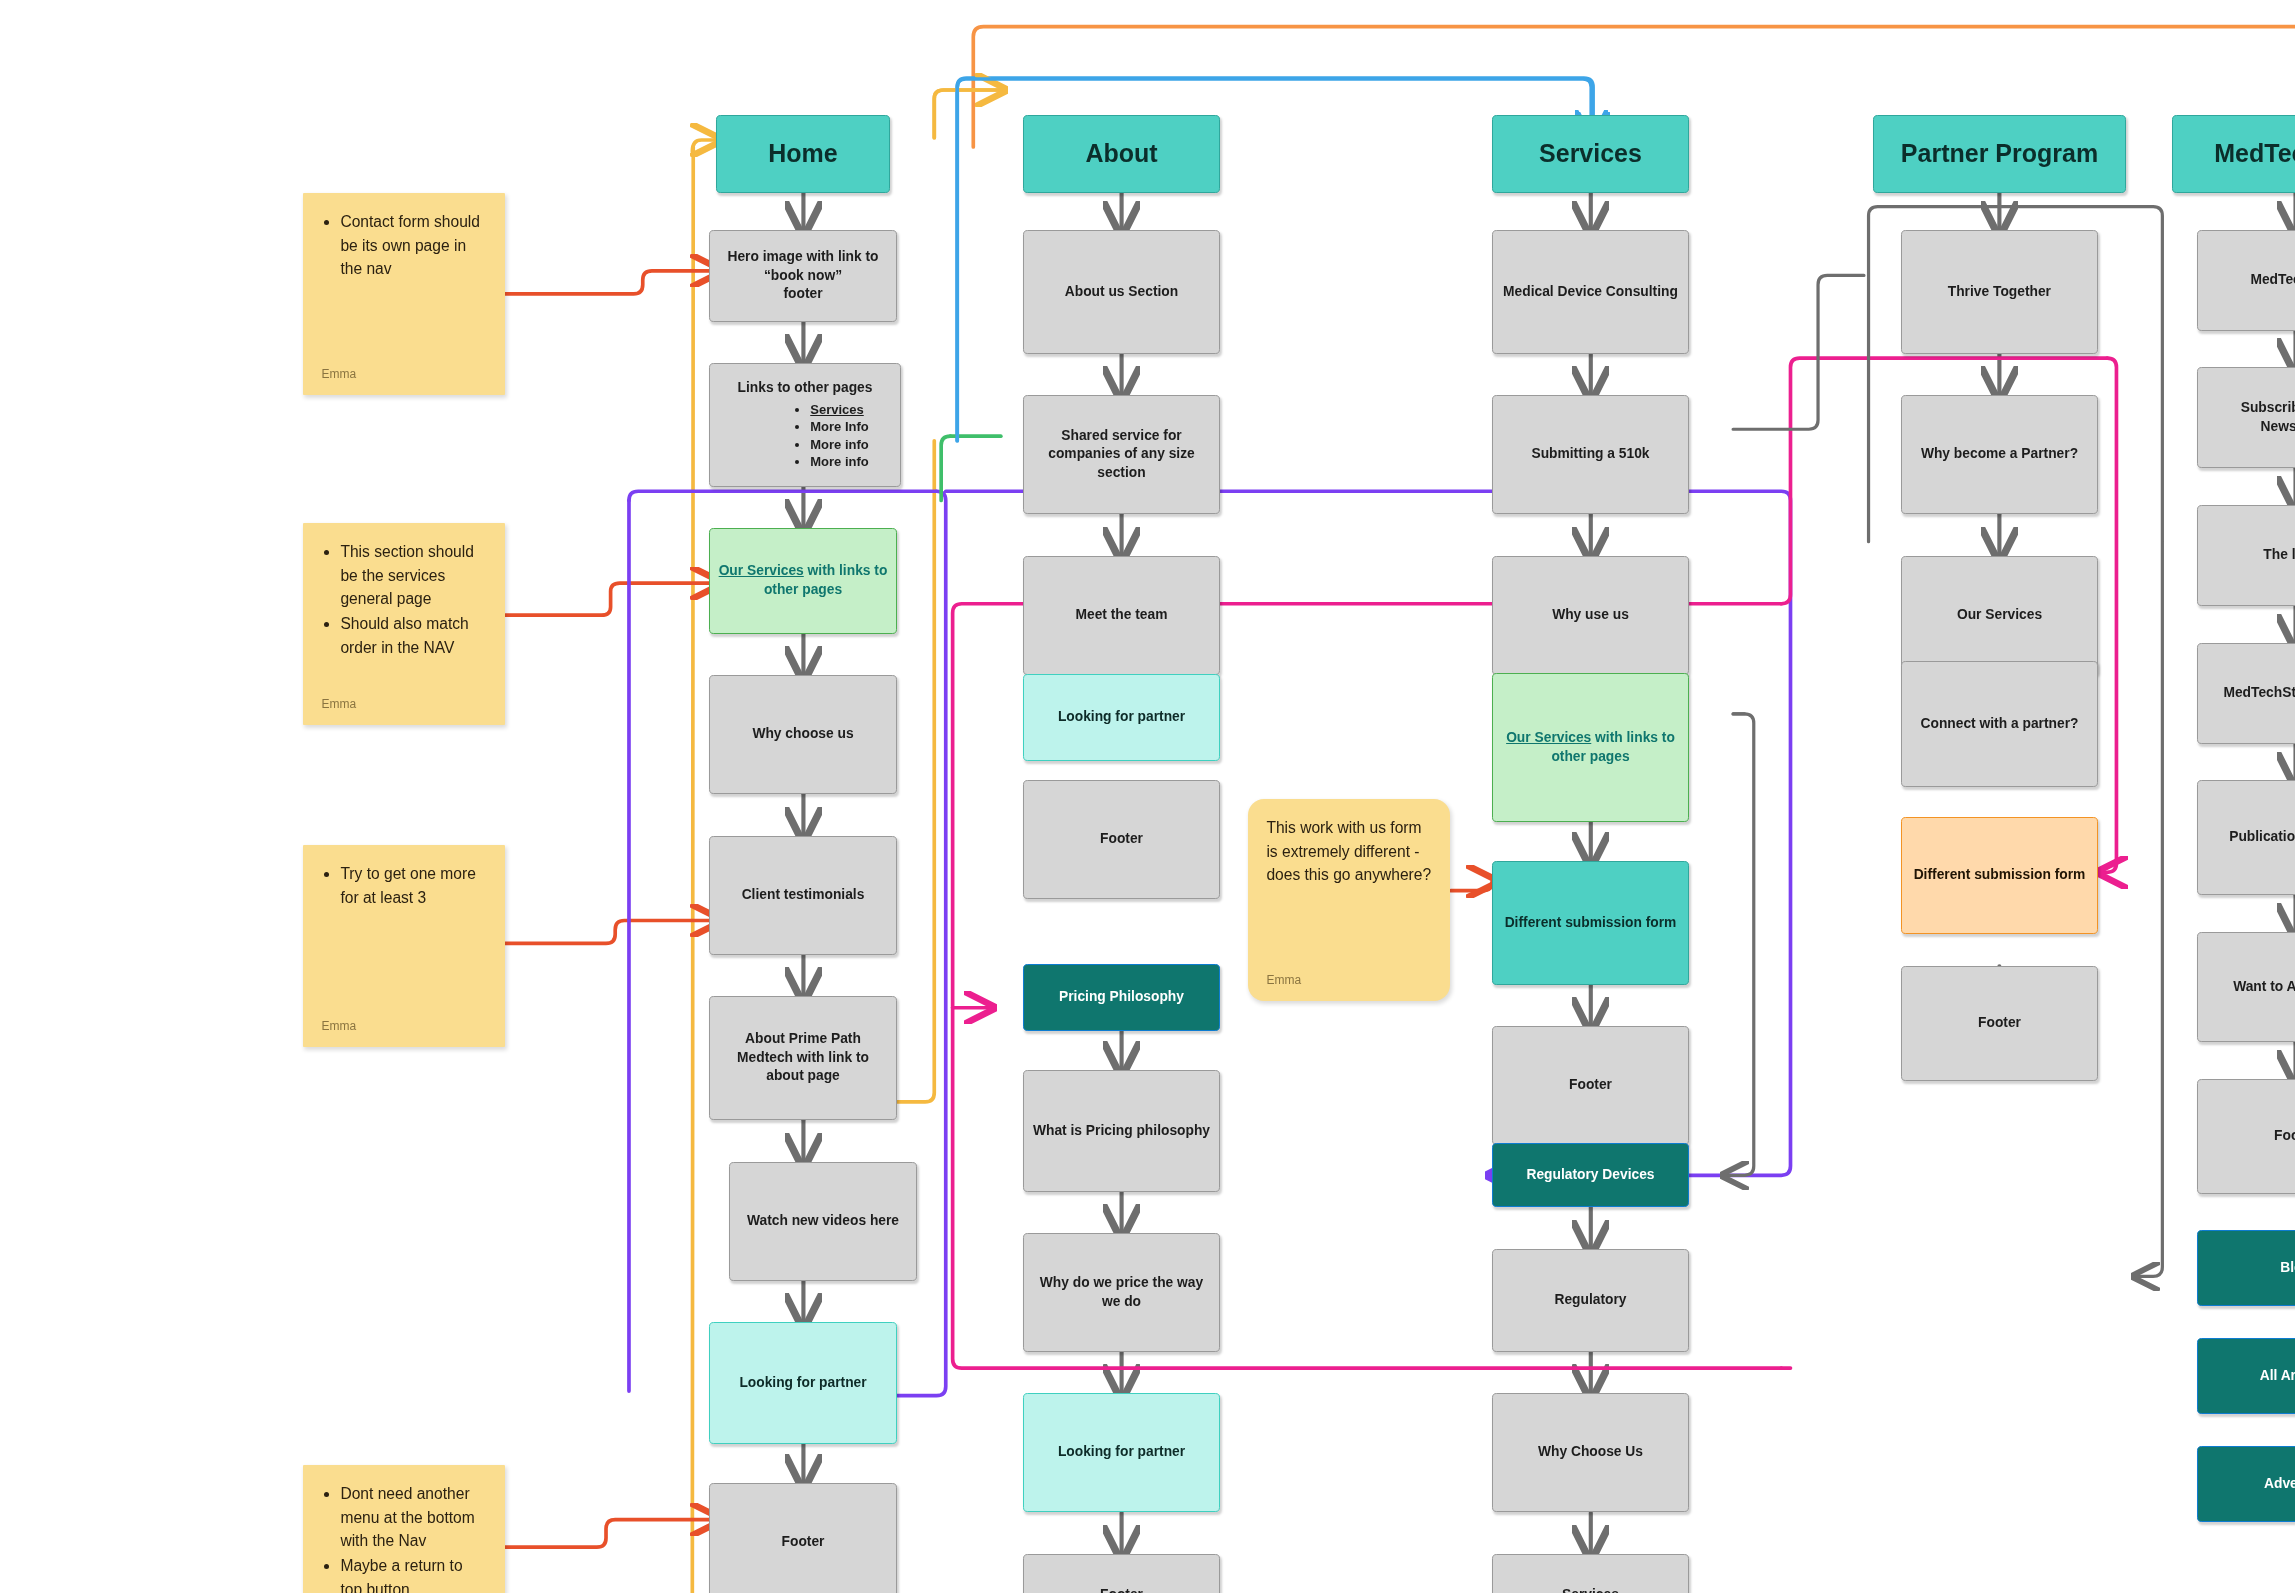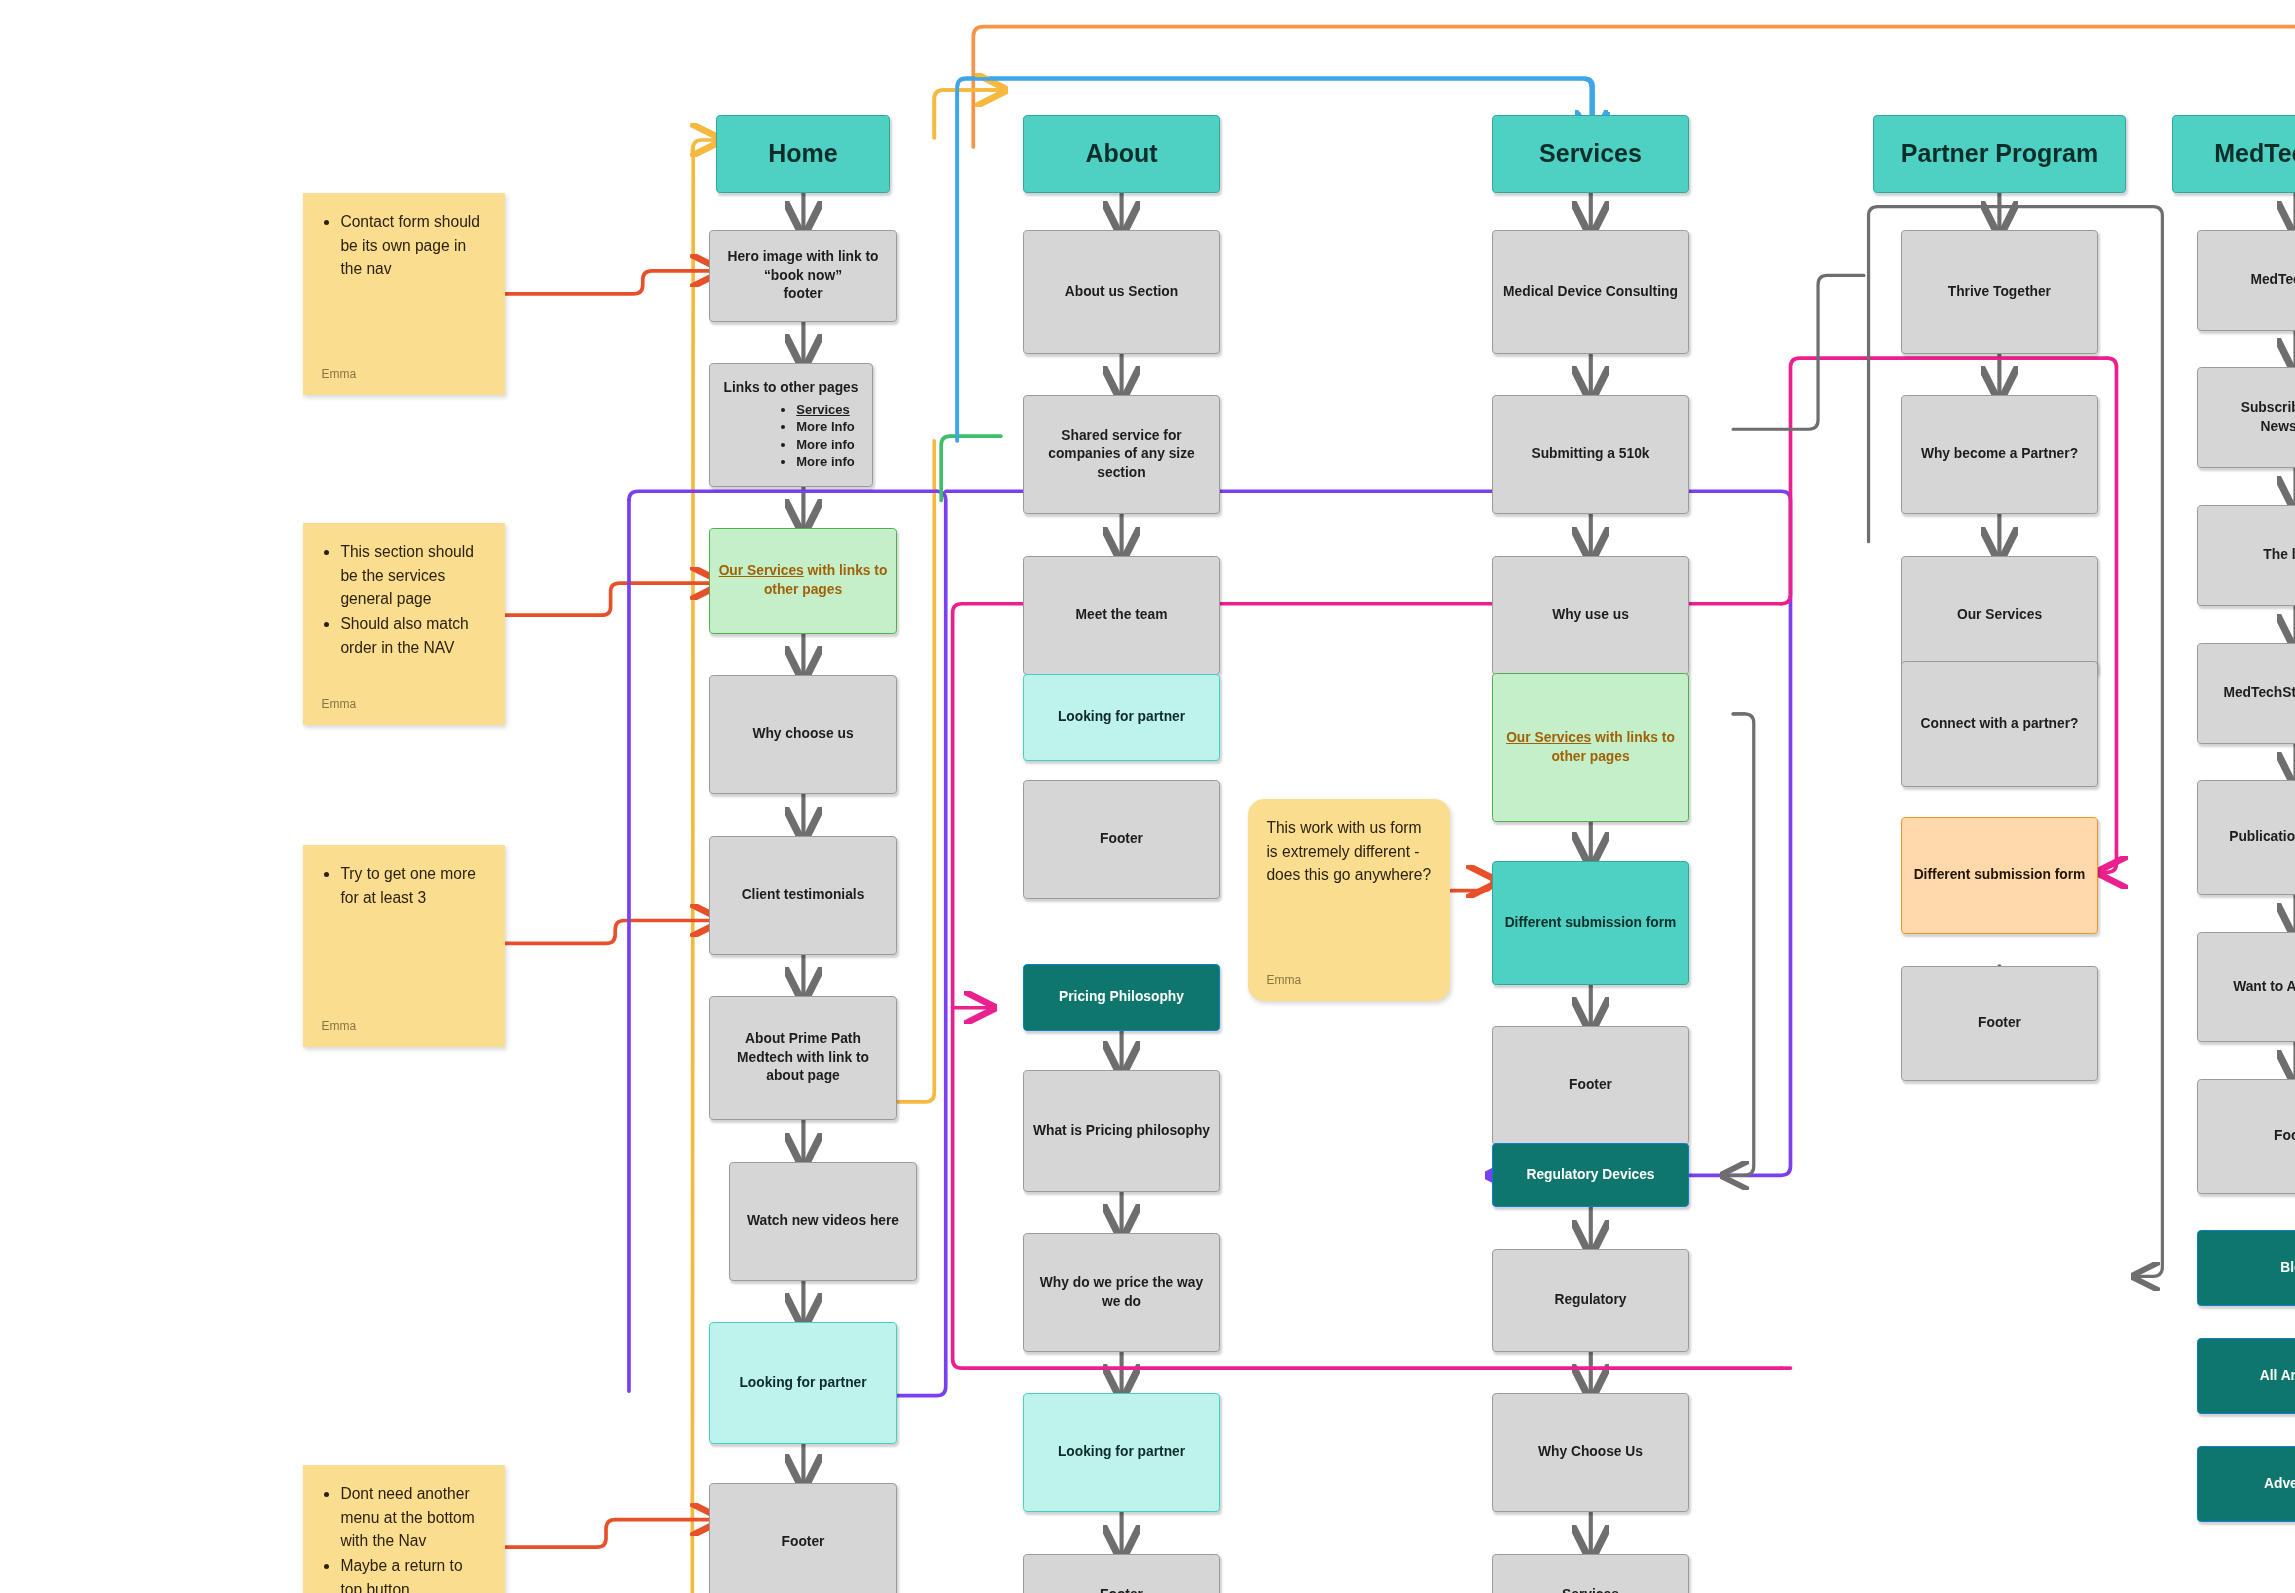--- a/index.html
+++ b/index.html
@@ -45,21 +45,21 @@
   .n-header {
     background: #4ed0c3;
     border: 1.4px solid #2fa79c;
     color: #0b2e2b;
     font-size: 25px;
     font-weight: 700;
   }
   .n-green {
     background: #c5efc8;
     border: 1.4px solid #4caf50;
-    color: #a16207;
+    color: #0f766e;
     font-size: 13.8px;
     font-weight: 700;
   }
   .n-mint {
     background: #bdf3ec;
     border: 1.4px solid #3fd0c0;
     color: #0d2b28;
     font-size: 13.8px;
     font-weight: 700;
   }
@@ -281,21 +281,21 @@
   <div class="node n-header" style="left:1873px; top:115px; width:253px; height:78px;">
     <span class="nlabel">Partner Program</span>
   </div>
   <div class="node n-header" style="left:2172px; top:115px; width:248px; height:78px;">
     <span class="nlabel">MedTechStart</span>
   </div>
 
   <div class="node n-grey" style="left:709px; top:230px; width:188px; height:92px;">
     <span class="nlabel">Hero image with link to<br>“book now”<br>footer</span>
   </div>
-  <div class="node n-grey" style="left:709px; top:363px; width:164px; height:124px; flex-direction:column; justify-content:center;">
+  <div class="node n-grey" style="left:709px; top:363px; width:192px; height:124px; flex-direction:column; justify-content:center;">
     <span class="nlabel">Links to other pages</span>
     <ul>
       <li><u>Services</u></li>
       <li>More Info</li>
       <li>More info</li>
       <li>More info</li>
     </ul>
   </div>
   <div class="node n-green" style="left:709px; top:528px; width:188px; height:106px;">
     <span class="nlabel"><u>Our Services</u> with links to other pages</span>

